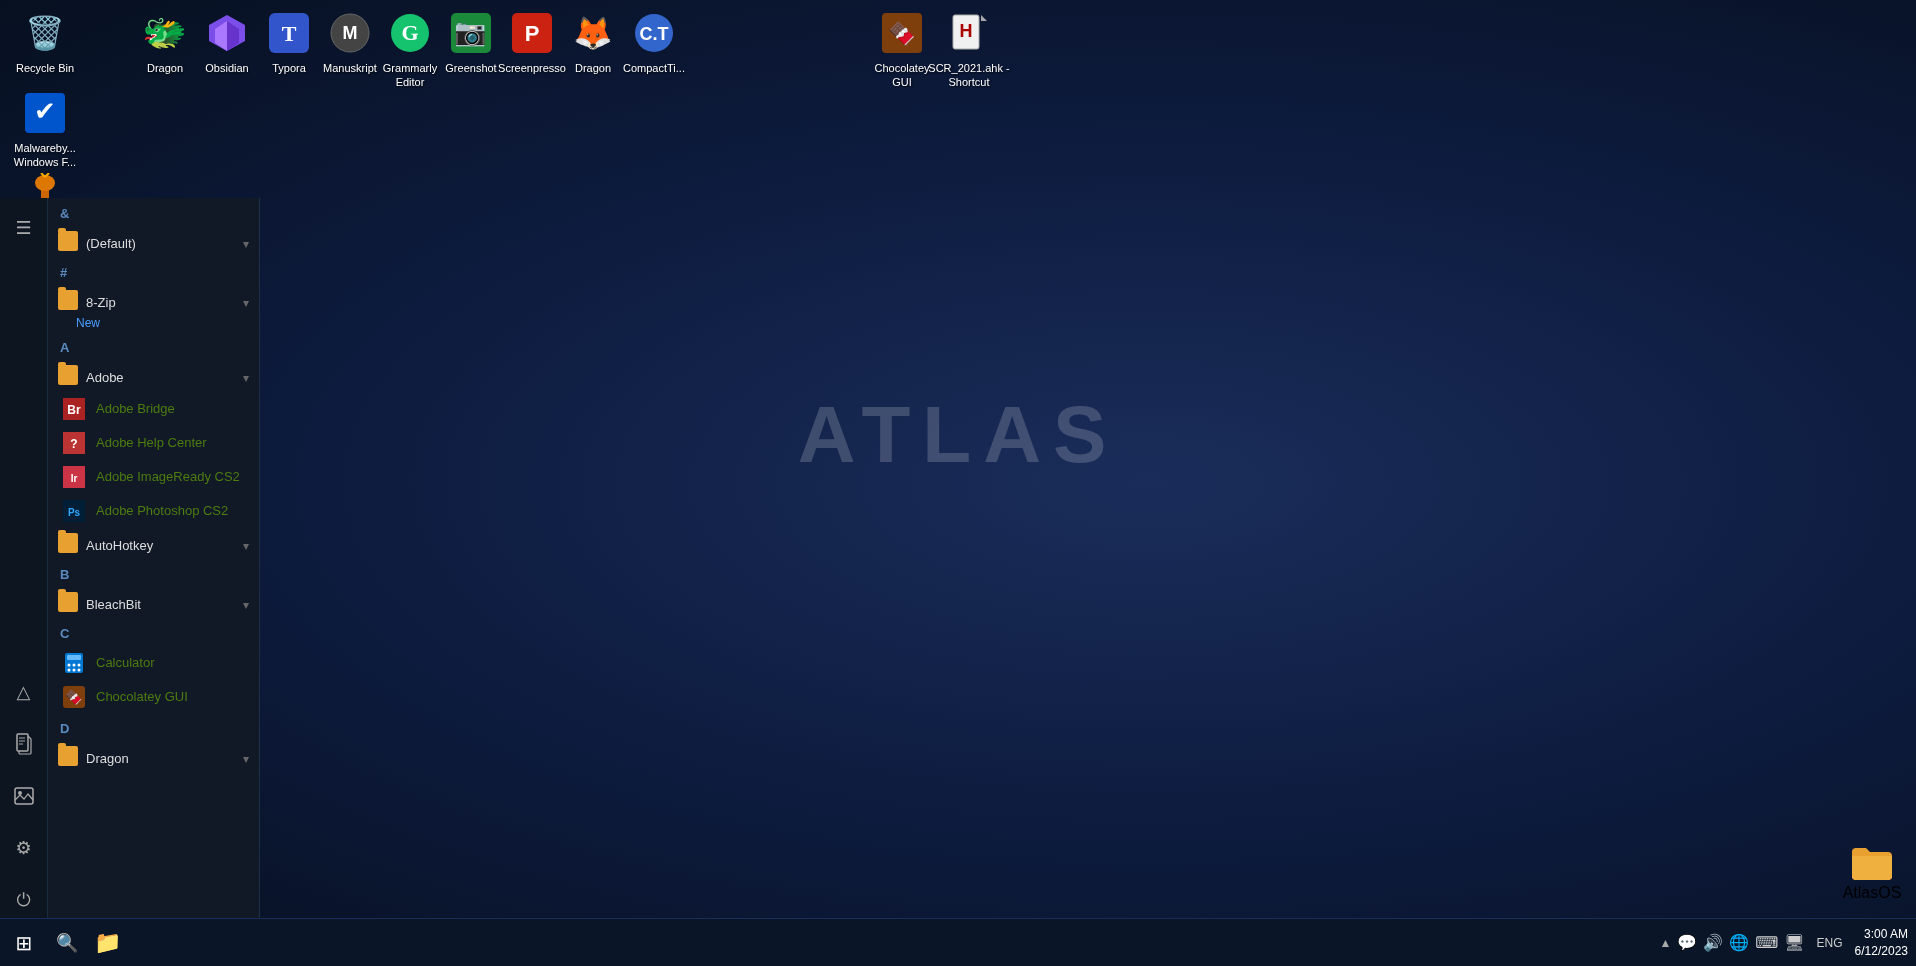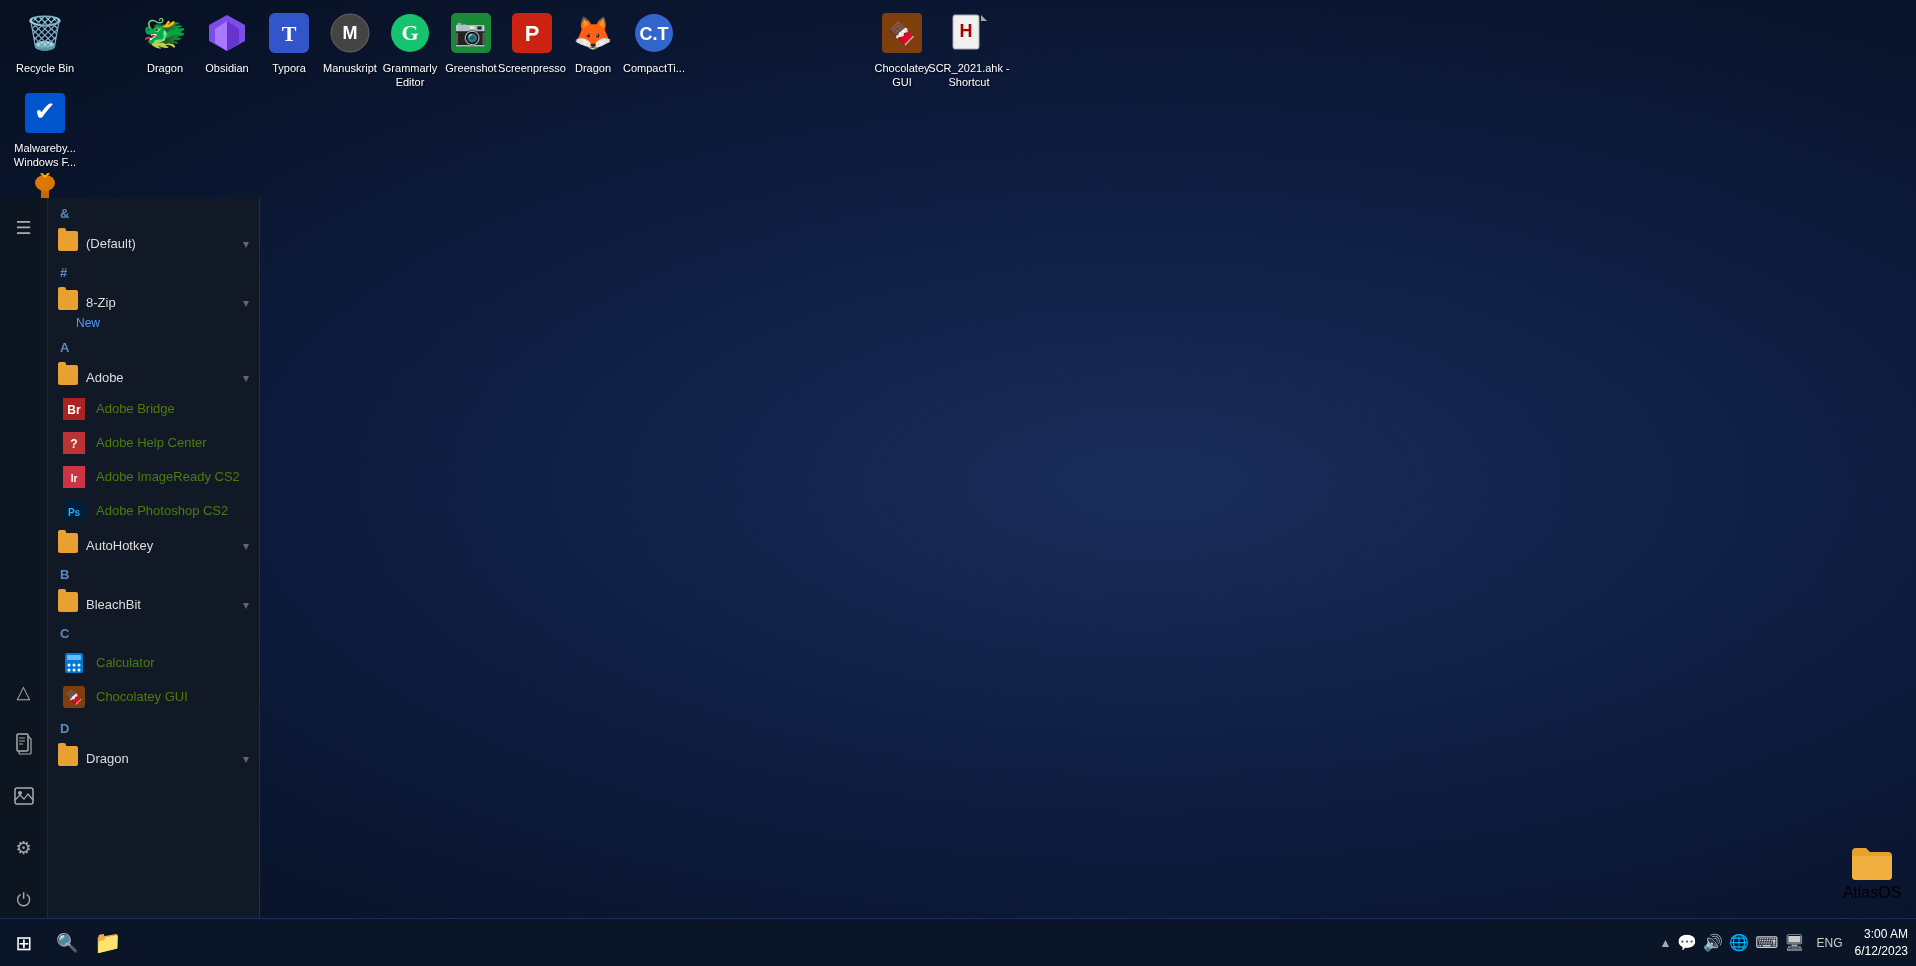--- a/index.html
+++ b/index.html
@@ -401,20 +401,21 @@
         <rect x="16" y="10" width="8" height="22" rx="2" fill="#cc6600"></rect>
         <ellipse cx="20" cy="10" rx="10" ry="8" fill="#dd7700"></ellipse>
         <line x1="20" y1="4" x2="20" y2="2" stroke="#ff9900" stroke-width="3"></line>
         <line x1="20" y1="4" x2="24" y2="0" stroke="#ffaa00" stroke-width="2"></line>
         <line x1="20" y1="4" x2="16" y2="0" stroke="#ffaa00" stroke-width="2"></line>
       </svg>
     </div>
     <div class="icon-label">BleachBit</div>
   </div>
 
+  <div class="atlas-logo" style="position:absolute;top:45%;left:50%;transform:translate(-50%,-50%);color:rgba(255,255,255,0.18);font-size:80px;font-weight:900;letter-spacing:12px;pointer-events:none;font-family:'Segoe UI',Arial,sans-serif;">ATLAS</div>
 
   <div class="atlas-desktop-icon">
     <div class="icon-img">
       <svg width="44" height="38" viewBox="0 0 44 38">
         <path d="M2,10 Q2,6 6,6 L16,6 L20,10 L38,10 Q42,10 42,14 L42,34 Q42,38 38,38 L6,38 Q2,38 2,34 Z" fill="#e8a030"></path>
         <path d="M2,14 L42,14 L42,34 Q42,38 38,38 L6,38 Q2,38 2,34 Z" fill="#f0b040"></path>
       </svg>
     </div>
     <div class="icon-label">AtlasOS</div>
   </div>

